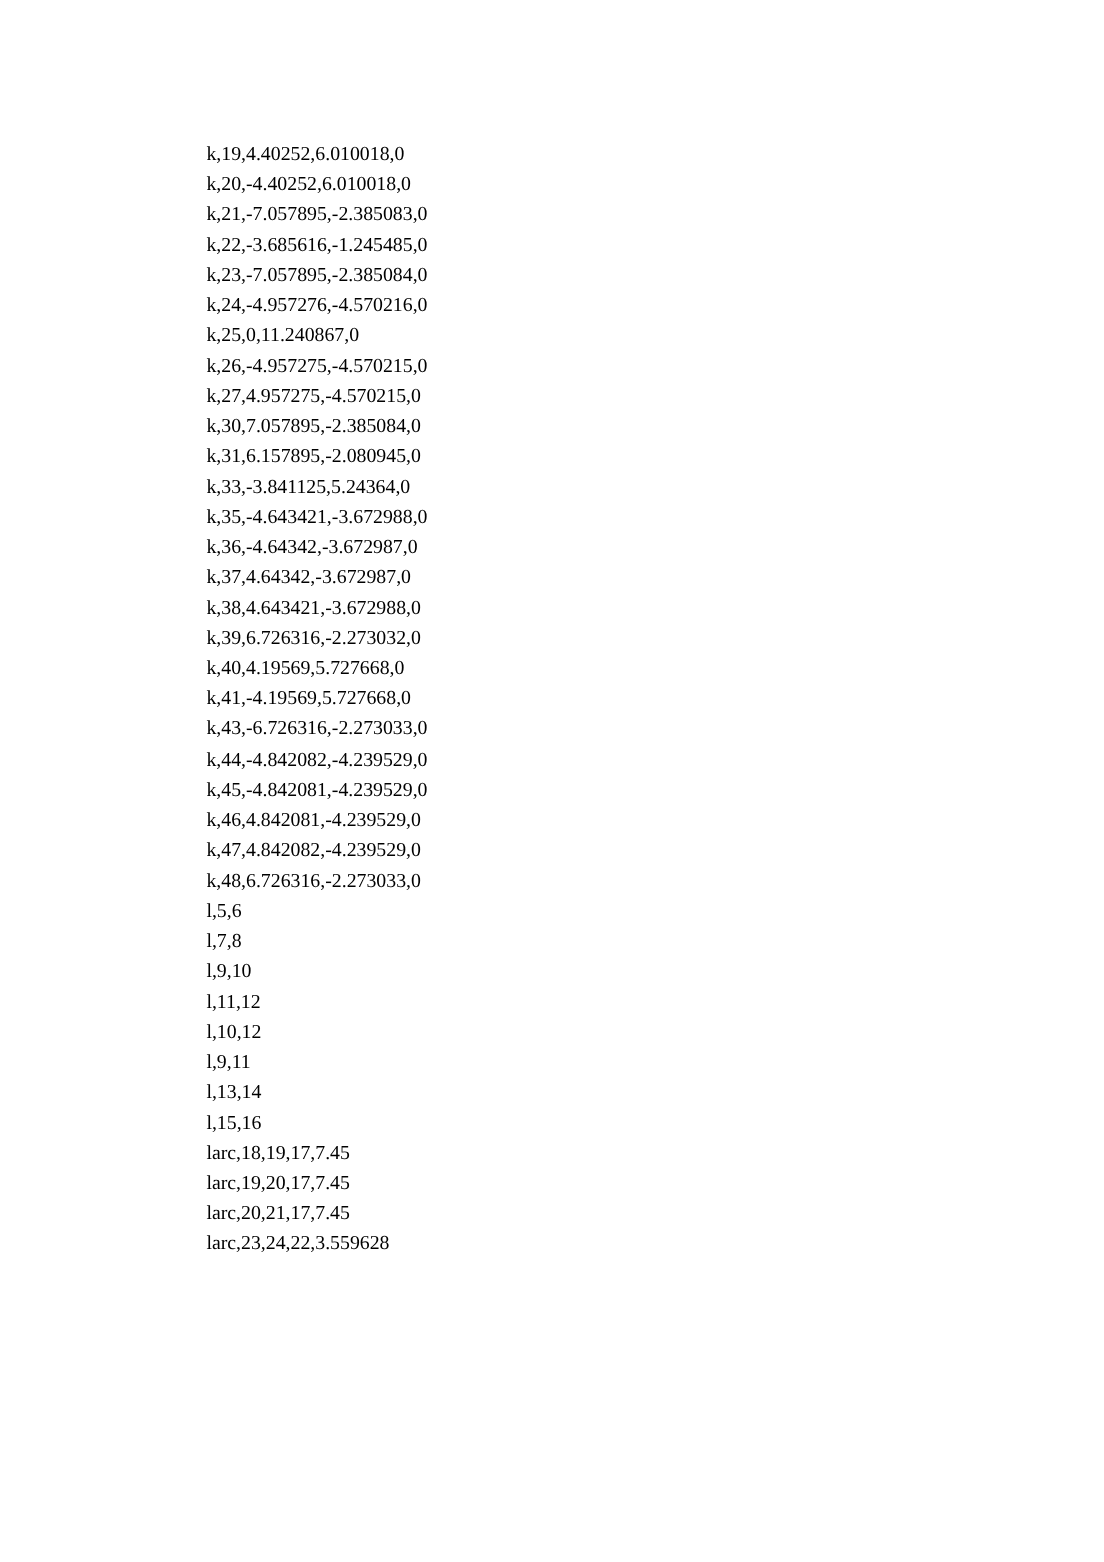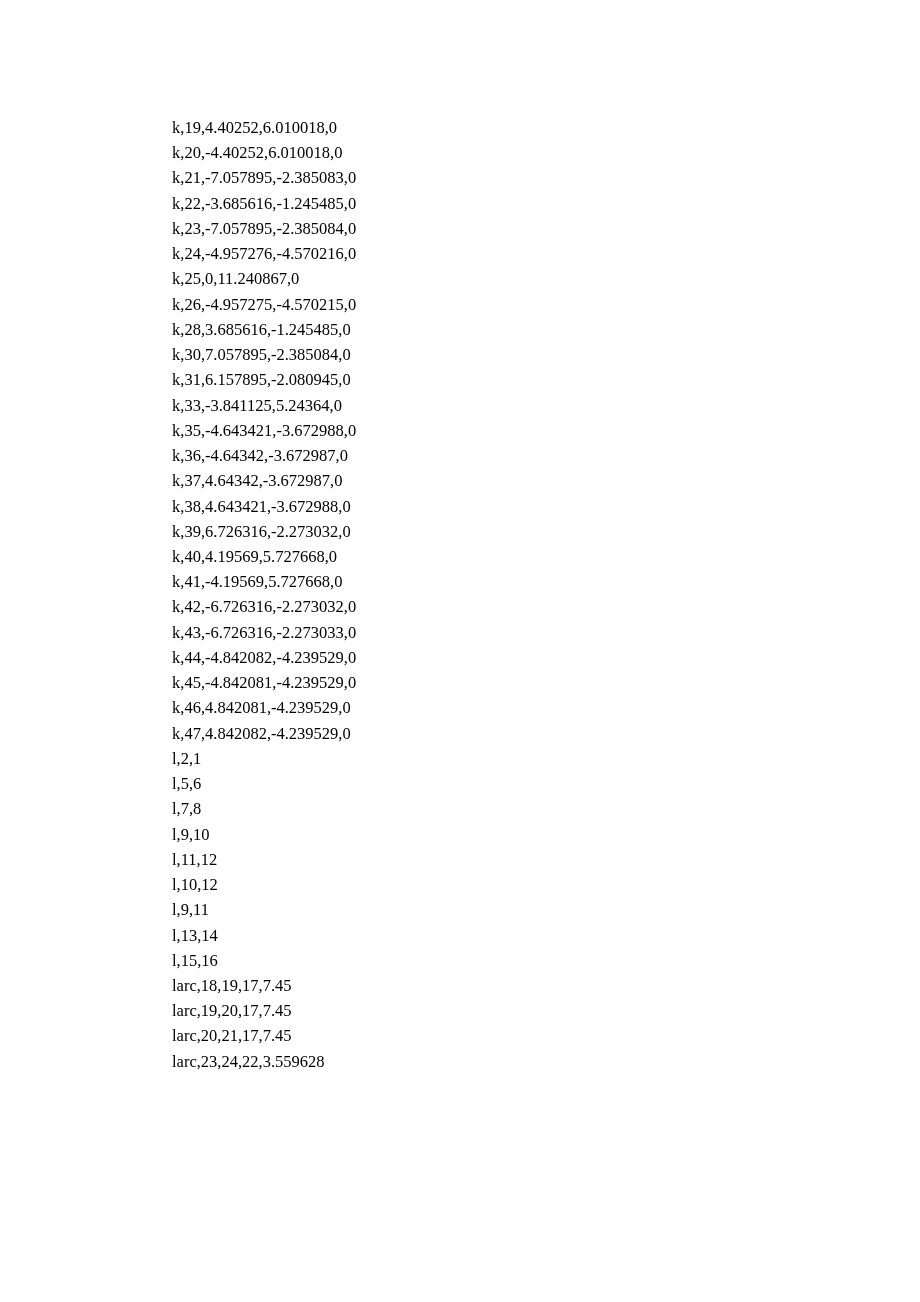--- a/index.html
+++ b/index.html
@@ -26,38 +26,37 @@
 <div class="page">
   <div id="lines-container">
       <div class="line">k,19,4.40252,6.010018,0</div>
       <div class="line">k,20,-4.40252,6.010018,0</div>
       <div class="line">k,21,-7.057895,-2.385083,0</div>
       <div class="line">k,22,-3.685616,-1.245485,0</div>
       <div class="line">k,23,-7.057895,-2.385084,0</div>
       <div class="line">k,24,-4.957276,-4.570216,0</div>
       <div class="line">k,25,0,11.240867,0</div>
       <div class="line">k,26,-4.957275,-4.570215,0</div>
-      <div class="line">k,28,3.685616,-1.245485,0</div>
+      <div class="line">k,27,4.957275,-4.570215,0</div>
       <div class="line">k,30,7.057895,-2.385084,0</div>
       <div class="line">k,31,6.157895,-2.080945,0</div>
       <div class="line">k,33,-3.841125,5.24364,0</div>
       <div class="line">k,35,-4.643421,-3.672988,0</div>
       <div class="line">k,36,-4.64342,-3.672987,0</div>
       <div class="line">k,37,4.64342,-3.672987,0</div>
       <div class="line">k,38,4.643421,-3.672988,0</div>
       <div class="line">k,39,6.726316,-2.273032,0</div>
       <div class="line">k,40,4.19569,5.727668,0</div>
       <div class="line">k,41,-4.19569,5.727668,0</div>
-      <div class="line">k,42,-6.726316,-2.273032,0</div>
       <div class="line">k,43,-6.726316,-2.273033,0</div>
       <div class="line">k,44,-4.842082,-4.239529,0</div>
       <div class="line">k,45,-4.842081,-4.239529,0</div>
       <div class="line">k,46,4.842081,-4.239529,0</div>
       <div class="line">k,47,4.842082,-4.239529,0</div>
-      <div class="line">l,2,1</div>
+      <div class="line">k,48,6.726316,-2.273033,0</div>
       <div class="line">l,5,6</div>
       <div class="line">l,7,8</div>
       <div class="line">l,9,10</div>
       <div class="line">l,11,12</div>
       <div class="line">l,10,12</div>
       <div class="line">l,9,11</div>
       <div class="line">l,13,14</div>
       <div class="line">l,15,16</div>
       <div class="line">larc,18,19,17,7.45</div>
       <div class="line">larc,19,20,17,7.45</div>

